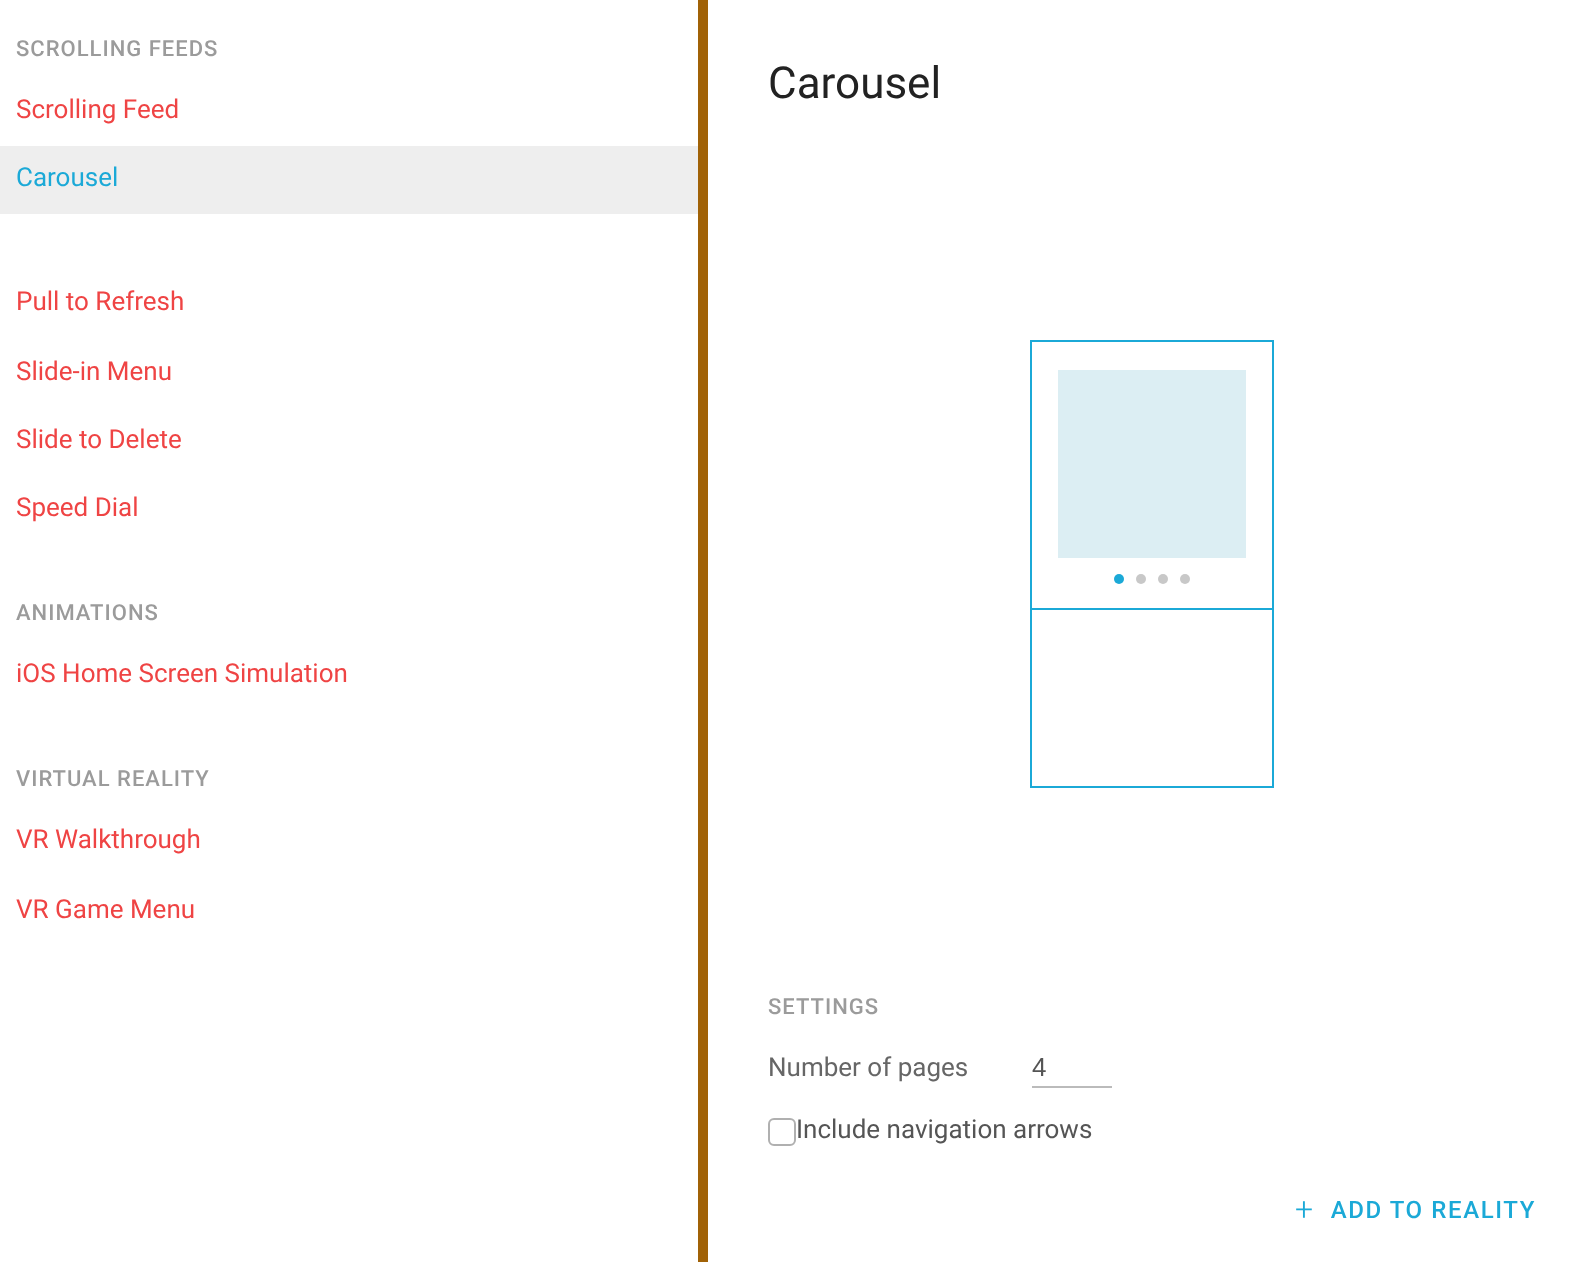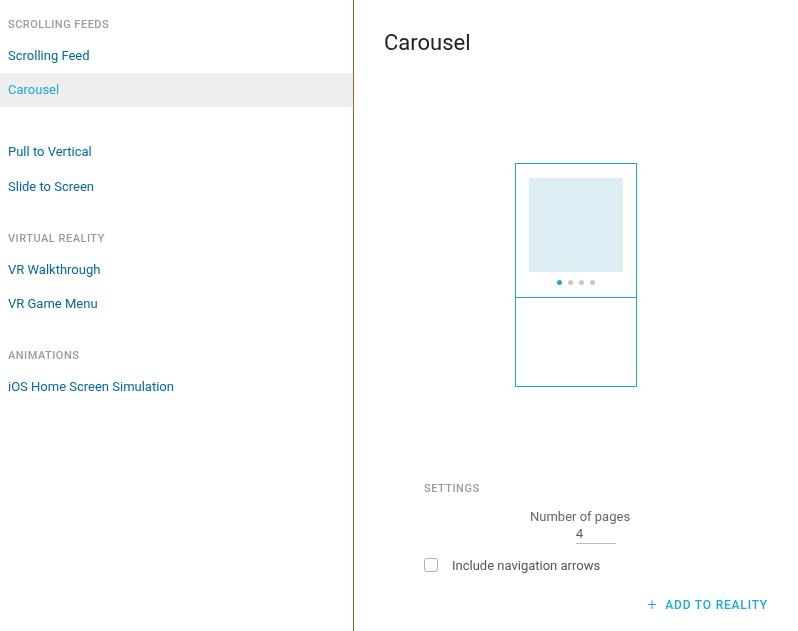--- a/index.html
+++ b/index.html
@@ -10,34 +10,34 @@
     body {
       font-family: -apple-system, BlinkMacSystemFont, "Segoe UI", Roboto, Helvetica, Arial, sans-serif;
       width: 798px;
       height: 631px;
       display: flex;
       background: #ffffff;
       overflow: hidden;
     }
     .sidebar {
       width: 354px;
-      border-right: 1px solid #a16207;
+      border-right: 5px solid #a16207;
       padding-top: 18px;
       overflow-y: auto;
     }
     .section-header {
       font-size: 11px;
       font-weight: 500;
       letter-spacing: 0.5px;
       color: #9b9b9b;
       padding: 0 8px 8px 8px;
     }
     .sidebar-item {
       font-size: 13px;
-      color: #0369a1;
+      color: #ef4444;
       padding: 8px 8px;
       cursor: pointer;
       line-height: 1.4;
     }
     .sidebar-item.active {
       background: #eeeeee;
       color: #1ba9d7;
     }
     .section-block {
       margin-bottom: 28px;
@@ -94,55 +94,53 @@
       background: #c8c8c8;
     }
     .dot.active {
       background: #1ba9d7;
     }
     .carousel-empty {
       flex: 1;
     }
     .settings-block {
       margin-top: 8px;
-      margin-left: 40px;
     }
     .settings-header {
       font-size: 11px;
       font-weight: 500;
       letter-spacing: 0.5px;
       color: #9b9b9b;
       margin-bottom: 14px;
     }
     .setting-row {
       display: flex;
       align-items: center;
       font-size: 13px;
       color: #555;
       margin-bottom: 14px;
-      flex-direction: column;
     }
     .setting-row label {
       width: 132px;
       color: #666;
     }
     .pages-input {
       width: 40px;
       border: none;
       border-bottom: 1px solid #bbb;
       font-size: 13px;
       color: #555;
       padding: 2px 0;
       outline: none;
       background: transparent;
     }
     .checkbox-row {
       display: flex;
-      align-items: flex-start;
-      gap: 14px;
+      align-items: flex-end;
+      gap: 0;
       font-size: 13px;
       color: #555;
     }
     .checkbox {
       width: 14px;
       height: 14px;
       border: 1px solid #b0b0b0;
       border-radius: 3px;
       cursor: pointer;
       background: #fff;
@@ -173,33 +171,35 @@
 
 <div class="sidebar">
 
   <div class="section-block">
     <div class="section-header">SCROLLING FEEDS</div>
     <div class="sidebar-item">Scrolling Feed</div>
     <div class="sidebar-item active">Carousel</div>
   </div>
 
   <div class="section-block">
-    <div class="sidebar-item">Pull to Vertical</div>
-    <div class="sidebar-item">Slide to Screen</div>
+    <div class="sidebar-item">Pull to Refresh</div>
+    <div class="sidebar-item">Slide-in Menu</div>
+    <div class="sidebar-item">Slide to Delete</div>
+    <div class="sidebar-item">Speed Dial</div>
+  </div>
+
+  <div class="section-block">
+    <div class="section-header">ANIMATIONS</div>
+    <div class="sidebar-item">iOS Home Screen Simulation</div>
   </div>
 
   <div class="section-block">
     <div class="section-header">VIRTUAL REALITY</div>
     <div class="sidebar-item">VR Walkthrough</div>
     <div class="sidebar-item">VR Game Menu</div>
-  </div>
-
-  <div class="section-block">
-    <div class="section-header">ANIMATIONS</div>
-    <div class="sidebar-item">iOS Home Screen Simulation</div>
   </div>
 
 </div>
 
 <div class="main">
 
   <h1 class="page-title">Carousel</h1>
 
   <div class="preview-area">
     <div class="phone-frame">

